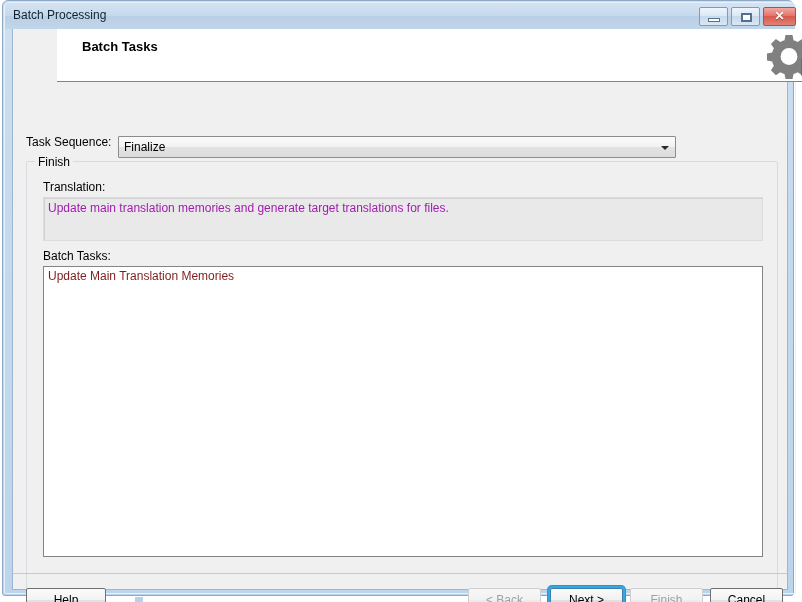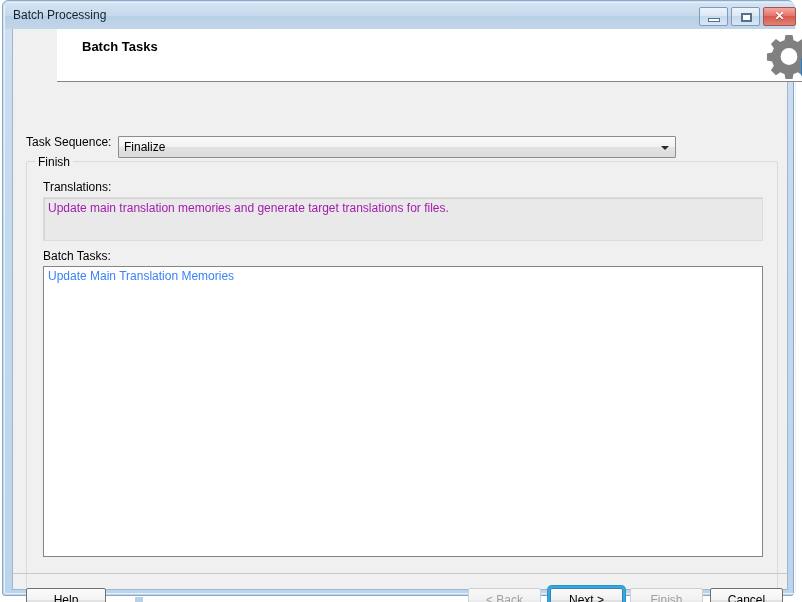--- a/index.html
+++ b/index.html
@@ -275,21 +275,21 @@
     height: 291px;
     background: #ffffff;
     border: 1px solid #848484;
     box-sizing: border-box;
     overflow: hidden;
   }
   .list-item {
     font-size: 12px;
     padding: 0 0 0 4px;
     line-height: 15px;
-    color: #3b82f6;
+    color: #7f1d1d;
     white-space: nowrap;
   }
   #list-inner { padding-top: 2px; }
 
   
   #footer-sep {
     position: absolute;
     left: 0;
     top: 490px;
     width: 774px;
@@ -378,21 +378,21 @@
         <span id="combo-value">Finalize</span>
         <span id="combo-arrow-box">
           <span id="combo-arrow"></span>
         </span>
       </div>
 
 
       <div id="groupbox">
         <span id="groupbox-label">Finish</span>
 
-        <div id="lbl-description">Translations:</div>
+        <div id="lbl-description">Translation:</div>
         <div id="desc-box">
           <span id="desc-text">Update main translation memories and generate target translations for files.</span>
         </div>
 
         <div id="lbl-batch-tasks">Batch Tasks:</div>
         <div id="list-box">
           <div id="list-inner">
             <div class="list-item">Update Main Translation Memories</div>
           </div>
         </div>

